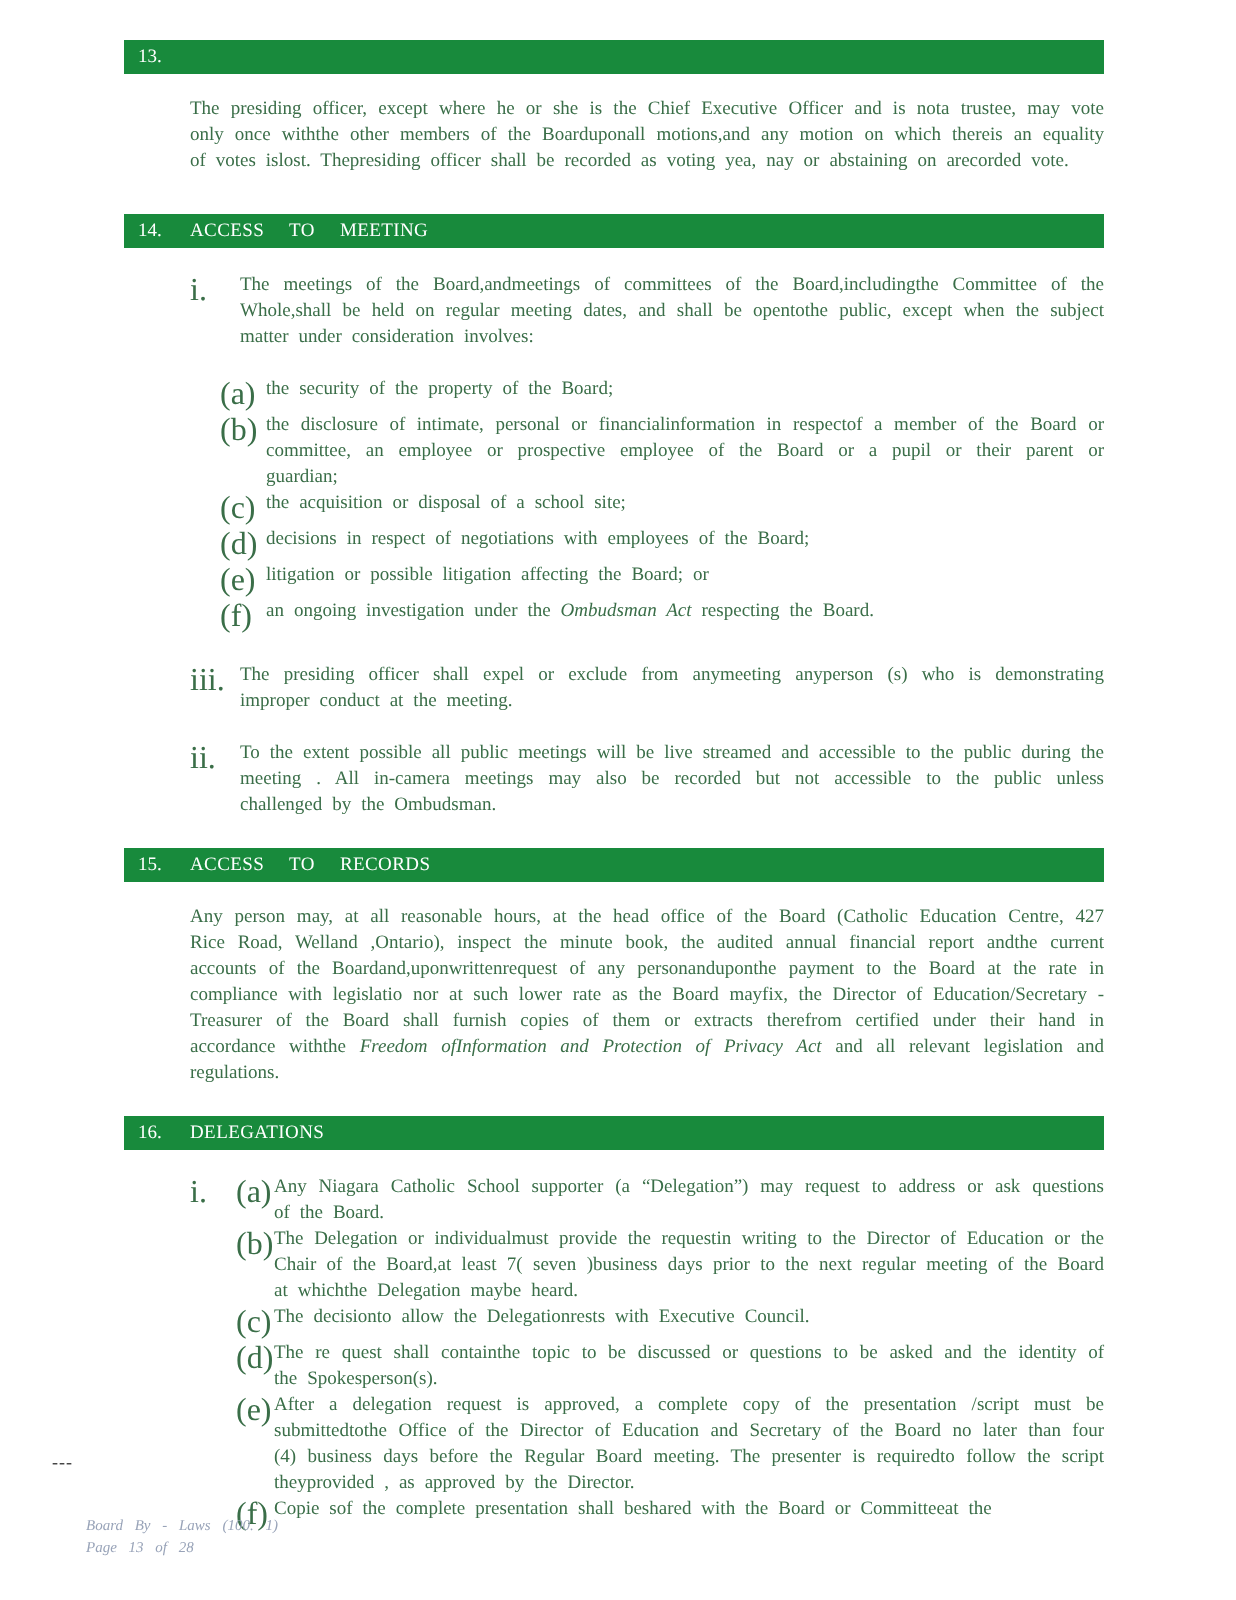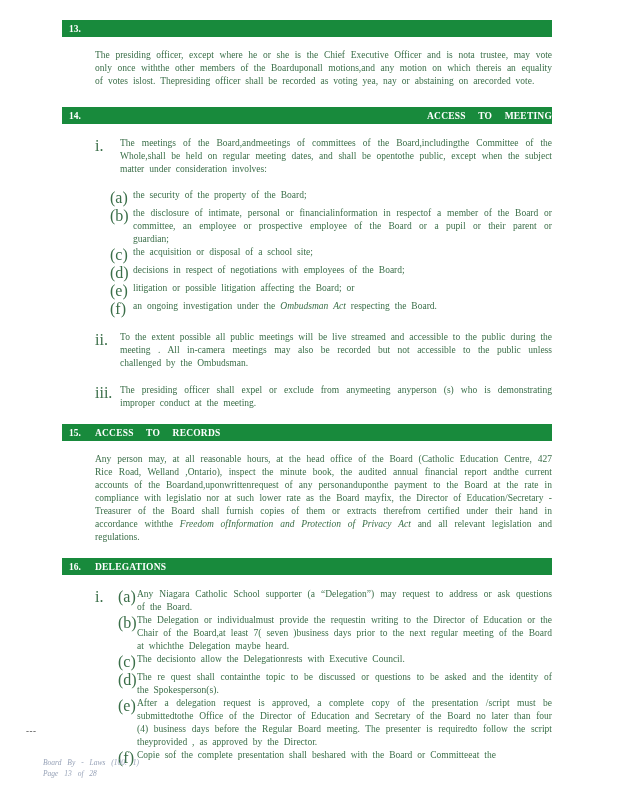--- a/index.html
+++ b/index.html
@@ -12,25 +12,25 @@
     overflow:hidden;
   }
   .content { position:absolute; left:62px; top:20px; width:490px; }
 
   
   .hbar {
     background:#188a3c;
     color:#ffffff;
     height:17px;
     display:flex; align-items:center;
-    font-weight:bold; font-size:9.5px;
+    font-weight:normal; font-size:9.5px;
   }
   .hnum { margin-left:7px; width:26px; flex-shrink:0; }
   .htitle { word-spacing:10px; letter-spacing:0.2px; white-space:nowrap; }
-  .mt-sec { margin-top:19px;justify-content:space-between; }
+  .mt-sec { margin-top:19px; }
 
   
   .body {
     font-size:9.5px; line-height:13px;
     text-align:justify; word-spacing:2.6px;
     margin:0;
   }
   .p-main { margin:12px 0 0 33px; }
 
   
@@ -107,28 +107,28 @@
         <div class="sub">
           <span class="slabel">(e)</span>
           <div class="body stext">litigation or possible litigation affecting the Board; or</div>
         </div>
         <div class="sub">
           <span class="slabel">(f)</span>
           <div class="body stext"><span>an ongoing investigation under the </span><i>Ombudsman Act</i><span> respecting the Board.</span></div>
         </div>
       </div>
 
+      <div class="item" style="margin-top:14px;">
+        <span class="rlabel">iii.</span>
+        <div class="body itext">The presiding officer shall expel or exclude from anymeeting anyperson (s) who is demonstrating improper conduct at the meeting.</div>
+      </div>
+
       <div class="item">
         <span class="rlabel">ii.</span>
         <div class="body itext">To the extent possible all public meetings will be live streamed and accessible to the public during the meeting . All in-camera meetings may also be recorded but not accessible to the public unless challenged by the Ombudsman.</div>
-      </div>
-
-      <div class="item" style="margin-top:14px;">
-        <span class="rlabel">iii.</span>
-        <div class="body itext">The presiding officer shall expel or exclude from anymeeting anyperson (s) who is demonstrating improper conduct at the meeting.</div>
       </div>
     </section>
 
     <section>
       <div class="hbar" style="margin-top:14px;">
         <span class="hnum">15.</span>
         <span class="htitle">ACCESS TO RECORDS</span>
       </div>
       <p class="body p-main"><span>Any person may, at all reasonable hours, at the head office of the Board (Catholic Education Centre, 427 Rice Road, Welland ,Ontario), inspect the minute book, the audited annual financial report andthe current accounts of the Boardand,uponwrittenrequest of any personanduponthe payment to the Board at the rate in compliance with legislatio nor at such lower rate as the Board mayfix, the Director of Education/Secretary -Treasurer of the Board shall furnish copies of them or extracts therefrom certified under their hand in accordance withthe </span><i>Freedom ofInformation and Protection of Privacy Act</i><span> and all relevant legislation and regulations.</span></p>
     </section>

